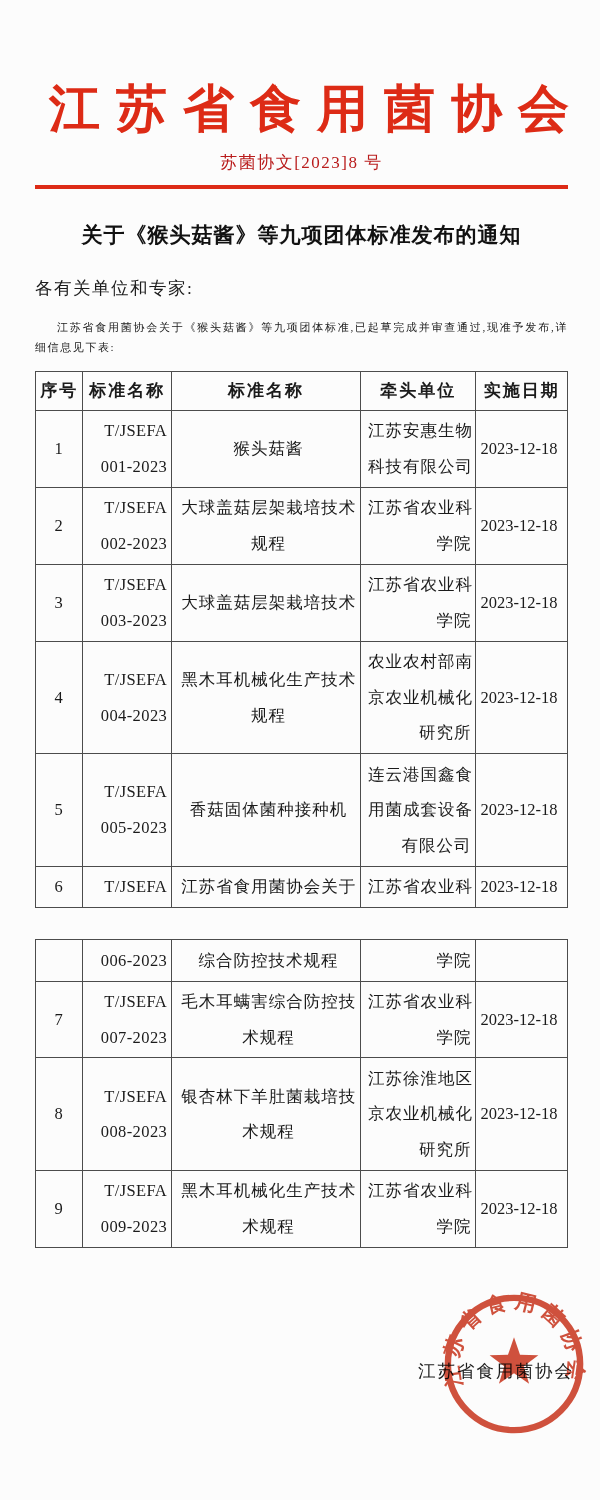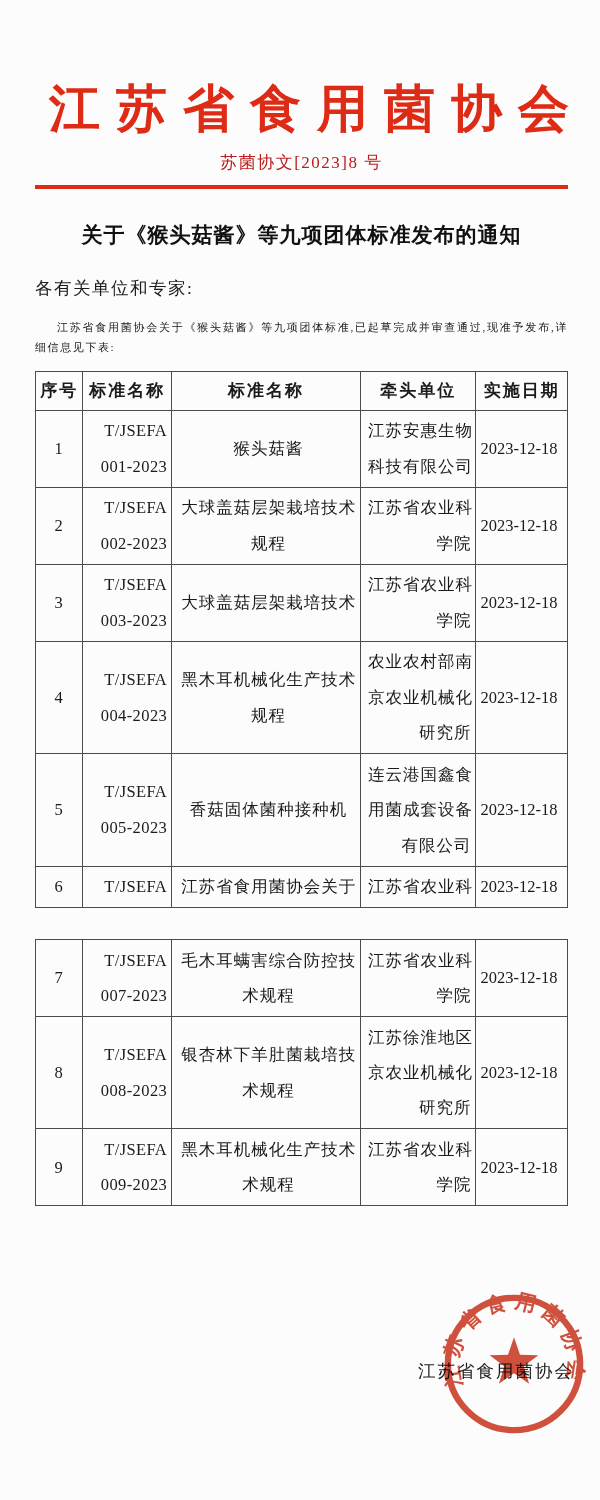--- a/index.html
+++ b/index.html
@@ -212,20 +212,27 @@
 
   <table class="standards part2">
     <colgroup>
       <col class="w-no">
         <col class="w-code">
         <col class="w-name">
         <col class="w-unit">
         <col class="w-date">
     </colgroup>
     <tbody>
+        <tr>
+      <td class="c-no"></td>
+      <td class="c-code">006-2023</td>
+      <td class="c-name">综合防控技术规程</td>
+      <td class="c-unit">学院</td>
+      <td class="c-date"></td>
+    </tr>
     <tr>
       <td class="c-no">7</td>
       <td class="c-code">T/JSEFA
 007-2023</td>
       <td class="c-name">毛木耳螨害综合防控技
 术规程</td>
       <td class="c-unit">江苏省农业科
 学院</td>
       <td class="c-date">2023-12-18</td>
     </tr>

